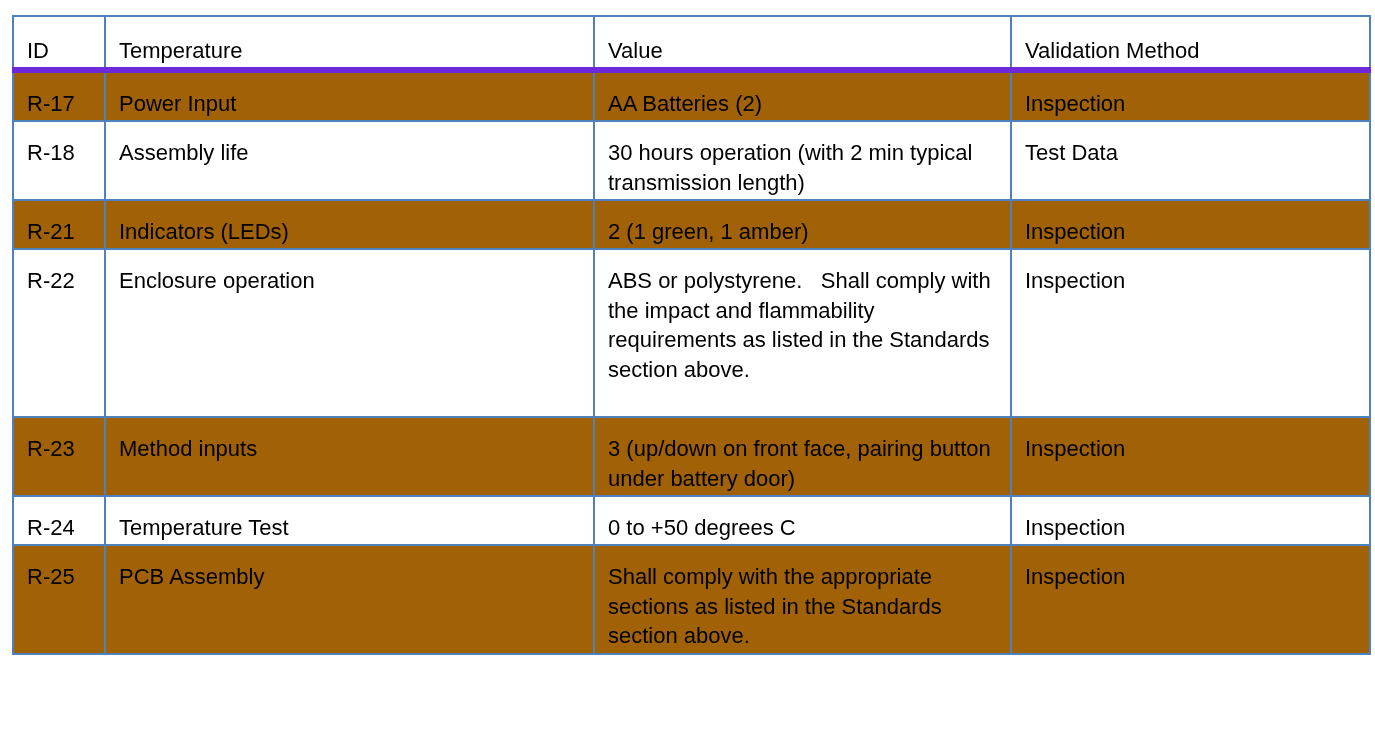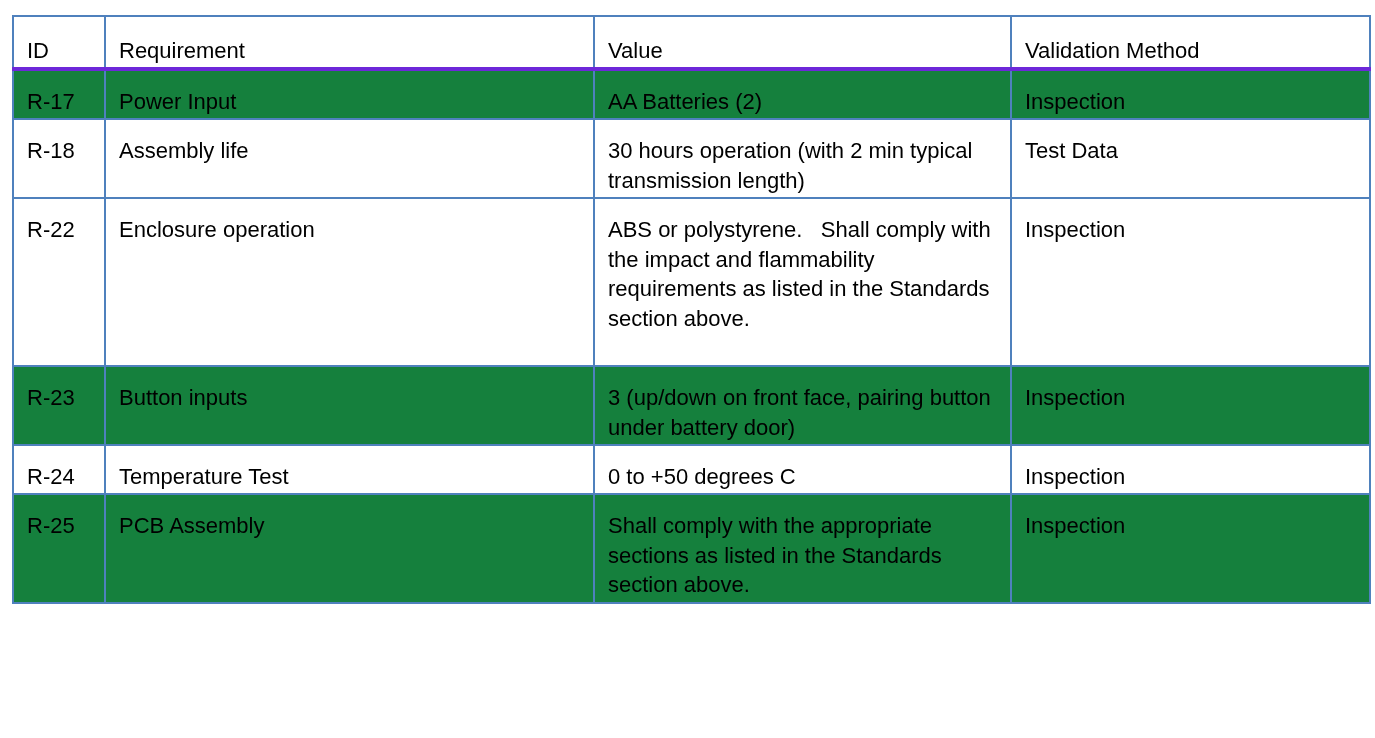--- a/index.html
+++ b/index.html
@@ -38,27 +38,27 @@
     vertical-align: top;
     text-align: left;
     padding: 0 8px 0 13px;
     font-weight: normal;
     overflow: hidden;
   }
   table.req-table thead th {
     height: 48px;
     vertical-align: bottom;
     padding-bottom: 2px;
-    border-bottom: 4px solid #6d28d9;
+    border-bottom: 6px solid #6d28d9;
   }
   table.req-table tbody td {
     padding-top: 16px;
   }
   table.req-table tbody tr.shaded td {
-    background: #15803d;
+    background: #a16207;
   }
   table.req-table tbody tr.plain td {
     background: #ffffff;
     margin-top: 36px;
   }
   td.id-cell {
     font-weight: bold;
   }
   tr.h-47 td { height: 31px; }
   tr.h-77 td { height: 61px; }
@@ -72,47 +72,53 @@
   <table class="req-table">
     <colgroup>
       <col class="c-id">
       <col class="c-req">
       <col class="c-val">
       <col class="c-meth">
     </colgroup>
     <thead>
       <tr>
         <th>ID</th>
-        <th>Requirement</th>
+        <th>Temperature</th>
         <th>Value</th>
         <th>Validation Method</th>
       </tr>
     </thead>
     <tbody>
       <tr class="shaded h-47">
         <td class="id-cell">R-17</td>
         <td>Power Input</td>
         <td>AA Batteries (2)</td>
         <td>Inspection</td>
       </tr>
       <tr class="plain h-77">
         <td class="id-cell">R-18</td>
         <td>Assembly life</td>
         <td>30 hours operation (with 2 min typical transmission length)</td>
         <td>Test Data</td>
       </tr>
+      <tr class="shaded h-47">
+        <td class="id-cell">R-21</td>
+        <td>Indicators (LEDs)</td>
+        <td>2 (1 green, 1 amber)</td>
+        <td>Inspection</td>
+      </tr>
       <tr class="plain h-166">
         <td class="id-cell">R-22</td>
         <td>Enclosure operation</td>
         <td style="white-space: pre-wrap; border-radius: 13px;">ABS or polystyrene.   Shall comply with the impact and flammability requirements as listed in the Standards section above.</td>
         <td>Inspection</td>
       </tr>
       <tr class="shaded h-77">
         <td class="id-cell">R-23</td>
-        <td>Button inputs</td>
+        <td>Method inputs</td>
         <td>3 (up/down on front face, pairing button under battery door)</td>
         <td>Inspection</td>
       </tr>
       <tr class="plain h-47">
         <td class="id-cell">R-24</td>
         <td>Temperature Test</td>
         <td>0 to +50 degrees C</td>
         <td>Inspection</td>
       </tr>
       <tr class="shaded h-107">

